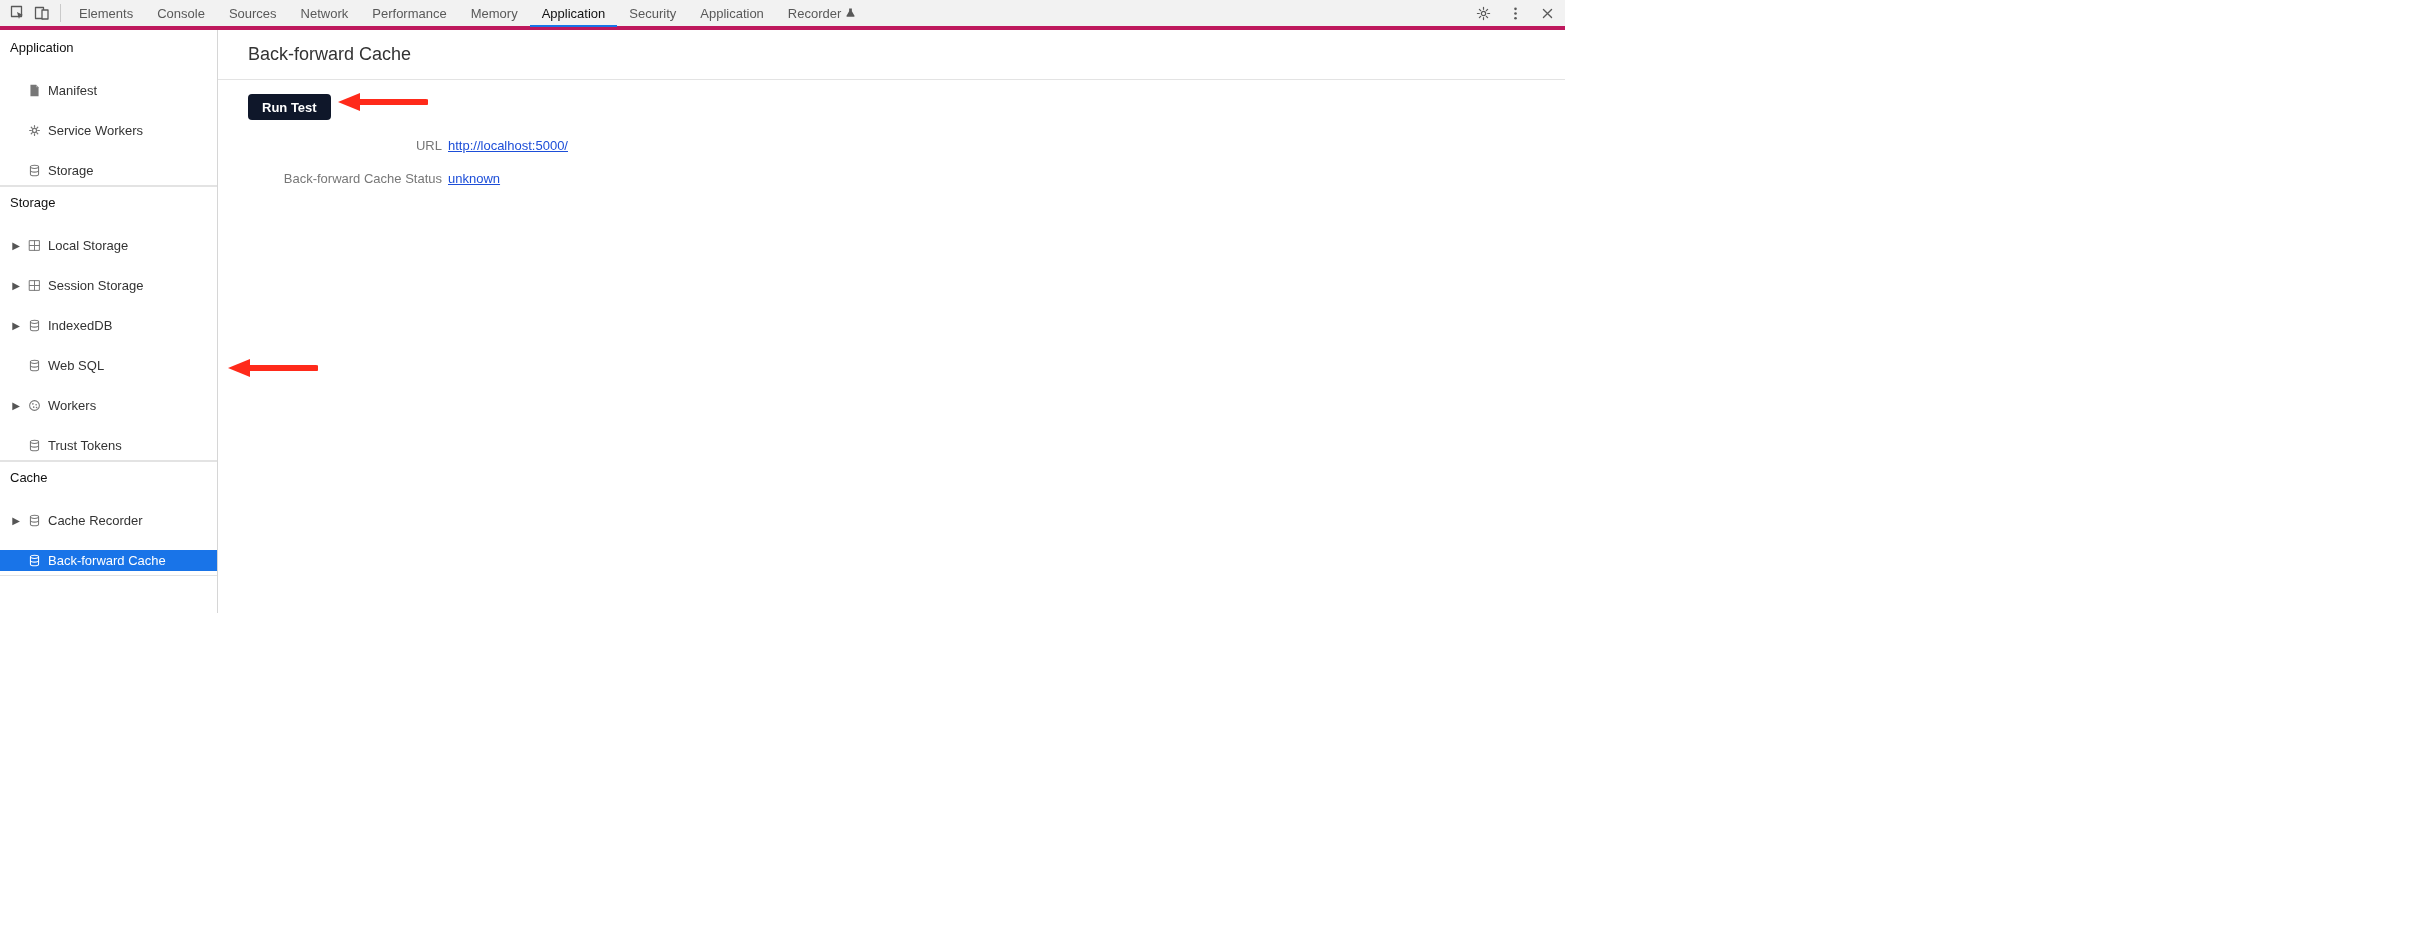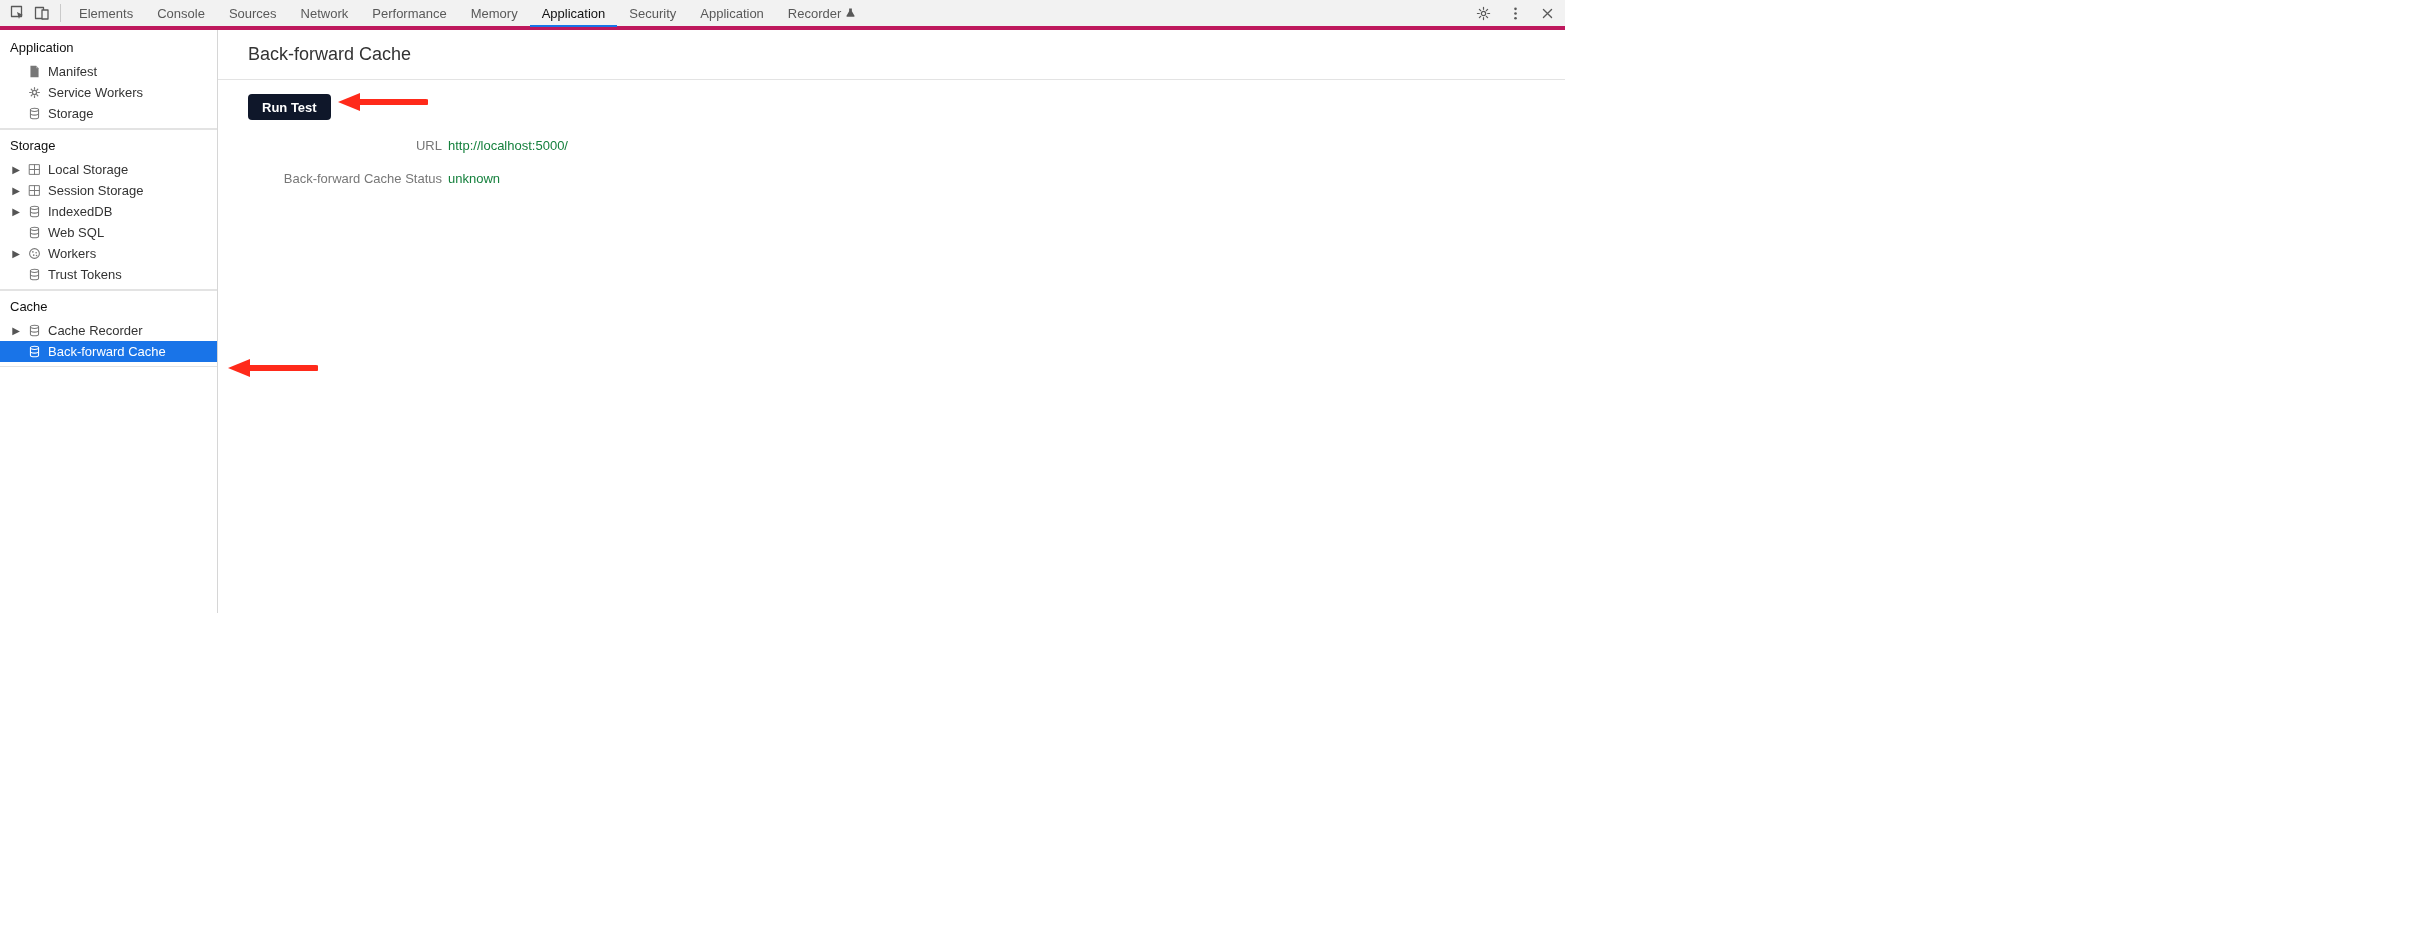--- a/index.html
+++ b/index.html
@@ -96,20 +96,21 @@
   .sb-heading.first { border-top: none; padding-top: 6px; }
   .sb-item {
     display: flex;
     align-items: center;
     height: 21px;
     padding: 0 6px 0 12px;
     font-size: 13px;
     color: #333;
     gap: 6px;
     cursor: pointer;
+    margin-top: 19px;
   }
   .sb-item .chev {
     width: 8px;
     display: inline-flex;
     justify-content: center;
     color: #555;
     font-size: 10px;
   }
   .sb-item .chev.hidden { visibility: hidden; }
   .sb-item .ico {
@@ -158,21 +159,22 @@
     margin-top: 18px;
     font-size: 13px;
   }
   .kv-row .k {
     width: 200px;
     text-align: right;
     color: #777;
     padding-right: 6px;
   }
   .kv-row .v {
-    color: #15803d;
+    color: #1d4ed8;
+    text-decoration: underline;
   }
 
   
   .arrow {
     position: absolute;
     pointer-events: none;
   }
   .arrow svg { display: block; }
 
   

